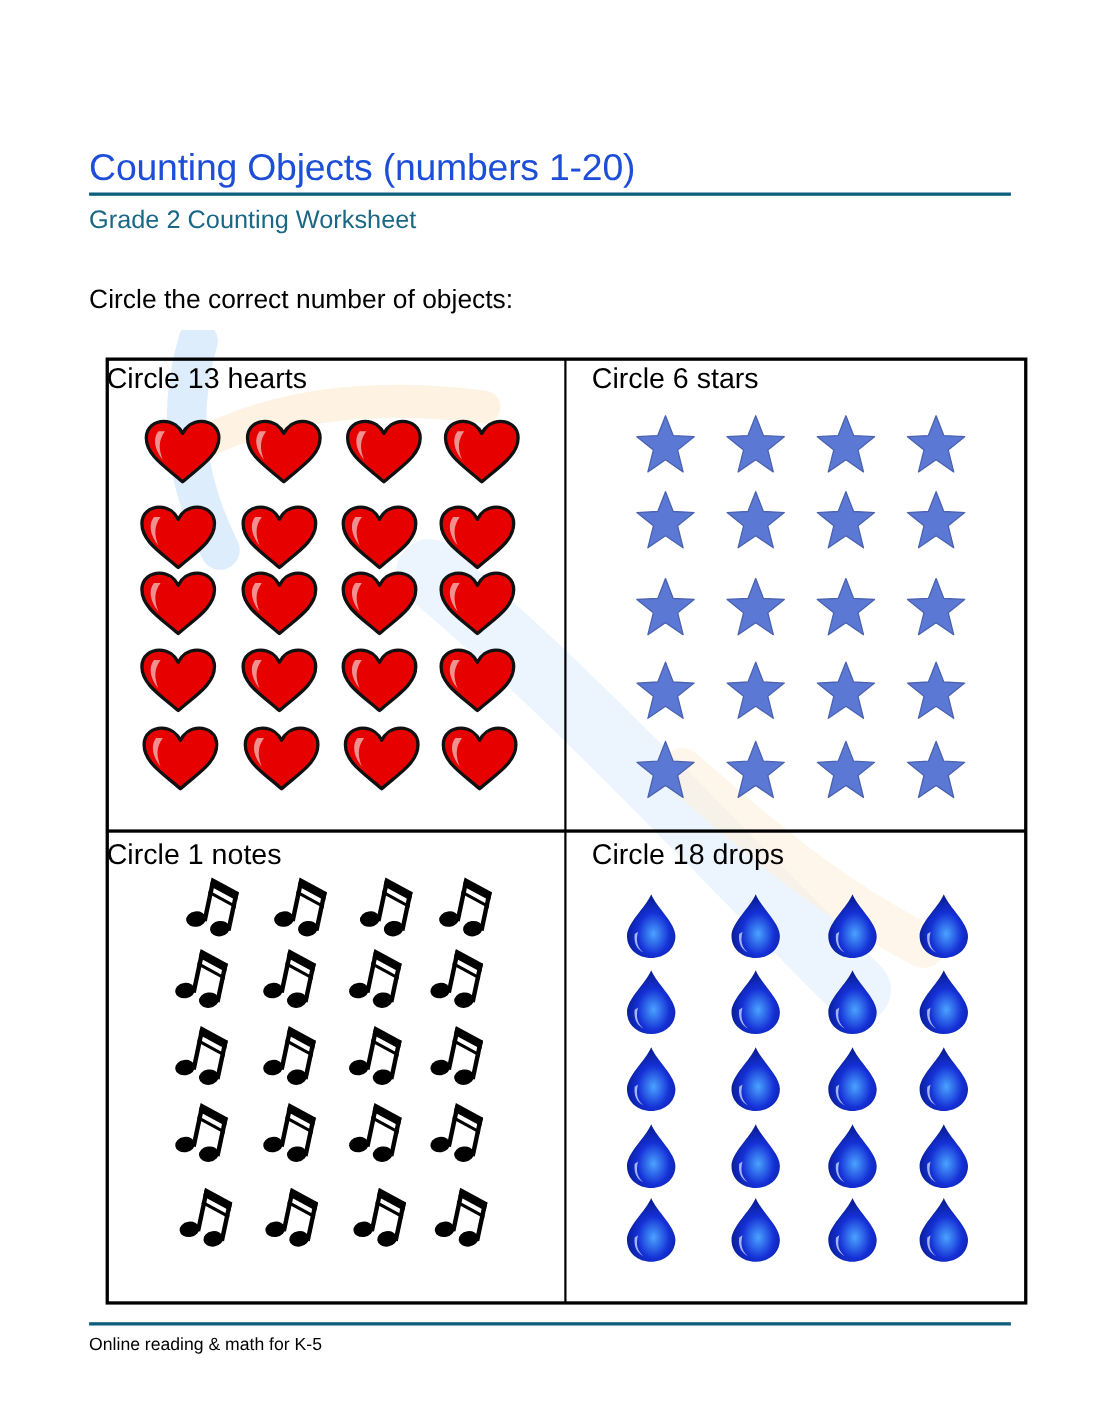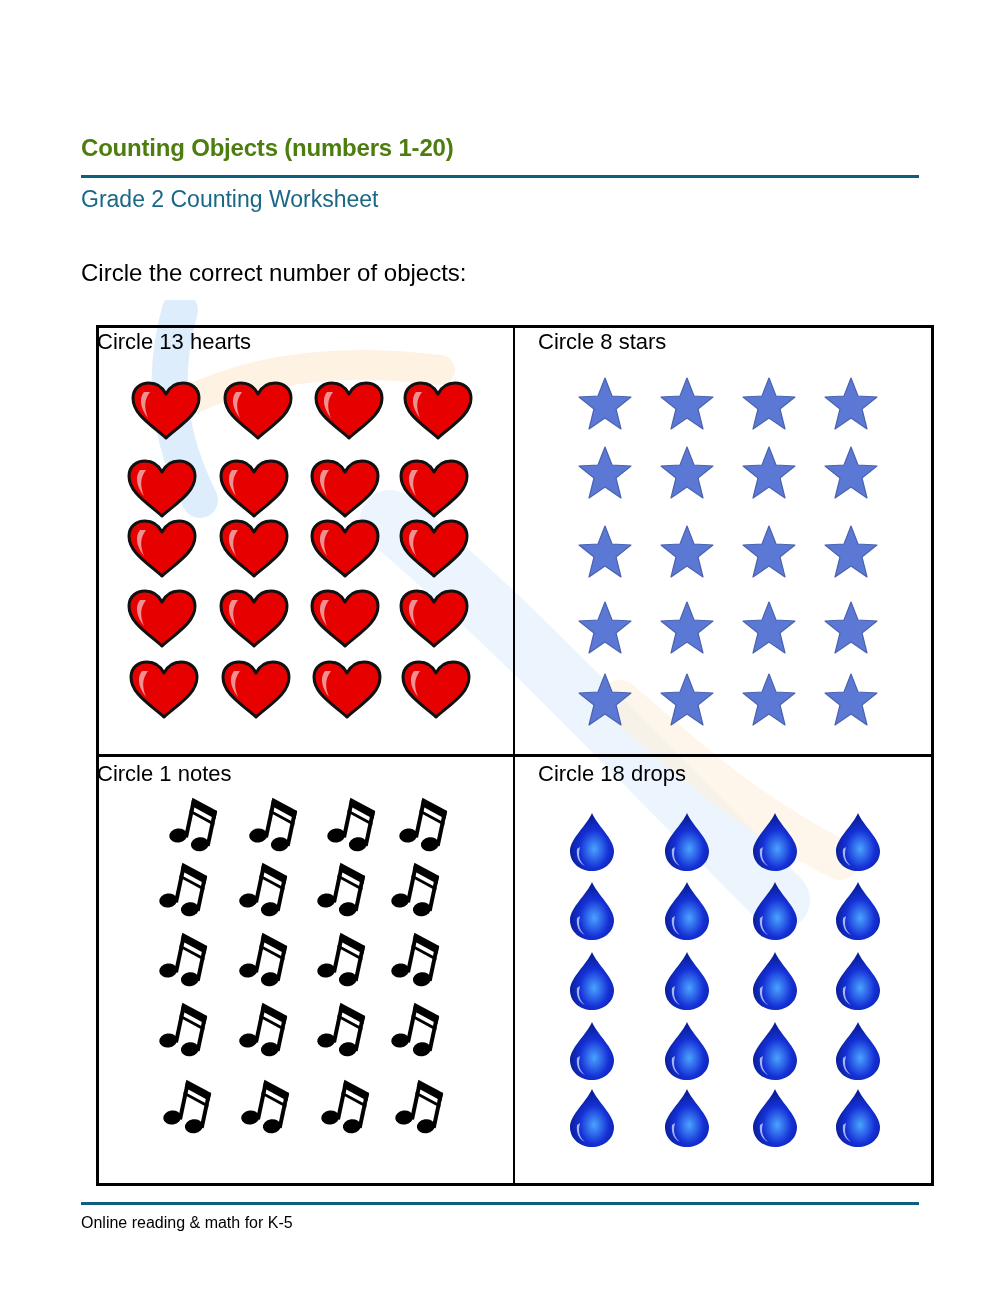--- a/index.html
+++ b/index.html
@@ -1,24 +1,24 @@
 <!DOCTYPE html>
 <html><head>
 <meta charset="utf-8">
 <style>
   html, body { margin: 0; padding: 0; background: #ffffff; }
   body { width: 1000px; height: 1294px; position: relative; overflow: hidden; font-family: "Liberation Sans", sans-serif; }
-  .title { position: absolute; left: 81px; top: 134px; font-size: 24px; font-weight: bold; color: #4d7c0f; letter-spacing: -0.2px; }
+  .title { position: absolute; left: 81px; top: 134px; font-size: 34px; font-weight: normal; color: #1d4ed8; letter-spacing: -0.2px; }
   .title-rule { position: absolute; left: 81px; top: 175px; width: 838px; height: 3px; background: #0e5f7e; }
   .subtitle { position: absolute; left: 81px; top: 186px; font-size: 23px; color: #1a6786; }
   .instructions { position: absolute; left: 81px; top: 259px; font-size: 24px; color: #000; }
   .grid-box { position: absolute; left: 96px; top: 325px; width: 838px; height: 861px; box-sizing: border-box; border: 3px solid #000; }
   .vline { position: absolute; left: 513px; top: 327px; width: 2px; height: 858px; background: #000; }
   .hline { position: absolute; left: 97px; top: 754px; width: 836px; height: 3px; background: #000; }
-  .cell-label { position: absolute; font-size: 22px; color: #000; white-space: nowrap; }
+  .cell-label { position: absolute; font-size: 26px; color: #000; white-space: nowrap; }
   .icon { position: absolute; }
   .footer-rule { position: absolute; left: 81px; top: 1202px; width: 838px; height: 3px; background: #0e5f7e; }
   .footer-text { position: absolute; left: 81px; top: 1214px; font-size: 16px; color: #000; }
   .watermark { position: absolute; pointer-events: none; }
 </style>
 </head>
 <body>
 
 <svg class="watermark" style="left:140px;top:300px" width="720" height="660" viewBox="0 0 720 660">
   <path d="M40 10 C 20 80, 30 140, 60 200" stroke="#cfe6fb" stroke-width="36" fill="none" opacity="0.7" stroke-linecap="round"></path>
@@ -30,21 +30,21 @@
 <div class="title">Counting Objects (numbers 1-20)</div>
 <div class="title-rule"></div>
 <div class="subtitle">Grade 2 Counting Worksheet</div>
 <div class="instructions">Circle the correct number of objects:</div>
 
 <div class="grid-box"></div>
 <div class="vline"></div>
 <div class="hline"></div>
 
 <div class="cell-label" style="left:97px;top:329px">Circle 13 hearts</div>
-<div class="cell-label" style="left:538px;top:329px">Circle 8 stars</div>
+<div class="cell-label" style="left:538px;top:329px">Circle 6 stars</div>
 <div class="cell-label" style="left:97px;top:761px">Circle 1 notes</div>
 <div class="cell-label" style="left:538px;top:761px">Circle 18 drops</div>
 
 <div id="layer-hearts">
     <div class="icon" style="left: 130px; top: 380px;"><svg width="72" height="62" viewBox="0 0 72 62">
       <path d="M36 58 C 20 44, 3 34, 3 18 C 3 8, 11 3, 19 3 C 27 3, 33 8, 36 14 C 39 8, 45 3, 53 3 C 61 3, 69 8, 69 18 C 69 34, 52 44, 36 58 Z" fill="#e60000" stroke="#111" stroke-width="3" stroke-linejoin="round"></path>
       <path d="M14 12 C 9 18, 10 28, 18 38 C 14 28, 14 20, 20 12 Z" fill="#f2a0a0" opacity="0.9"></path>
     </svg></div>
     <div class="icon" style="left: 222px; top: 380px;"><svg width="72" height="62" viewBox="0 0 72 62">
       <path d="M36 58 C 20 44, 3 34, 3 18 C 3 8, 11 3, 19 3 C 27 3, 33 8, 36 14 C 39 8, 45 3, 53 3 C 61 3, 69 8, 69 18 C 69 34, 52 44, 36 58 Z" fill="#e60000" stroke="#111" stroke-width="3" stroke-linejoin="round"></path>

